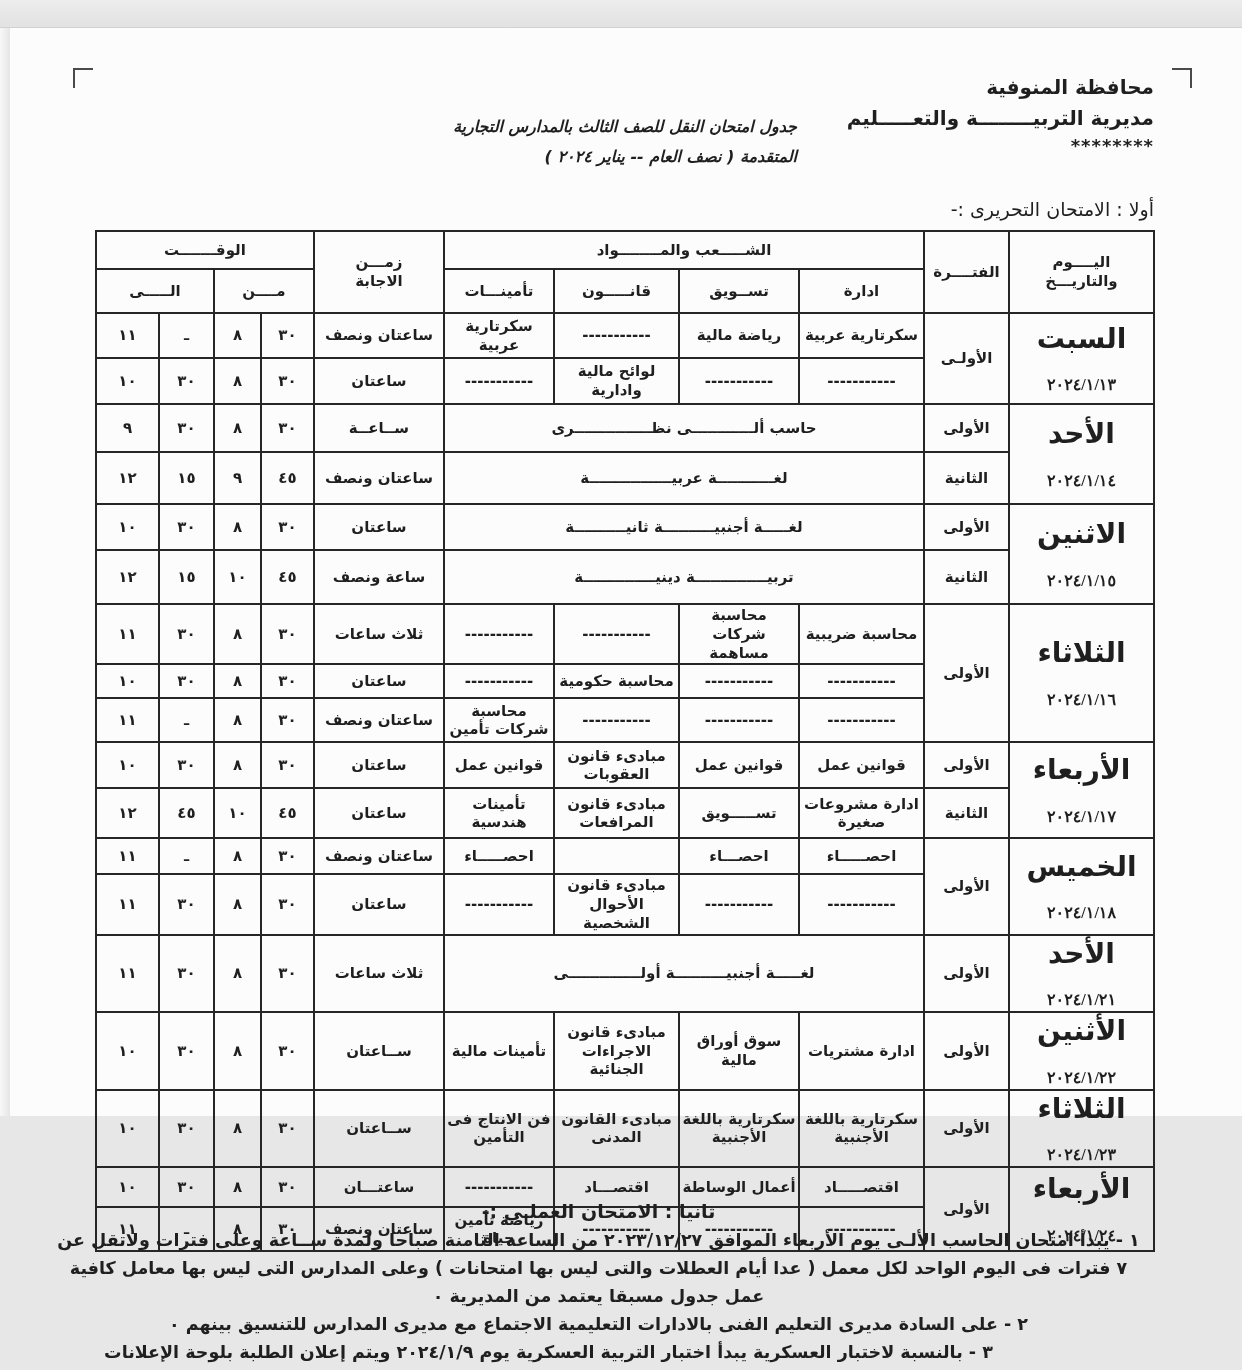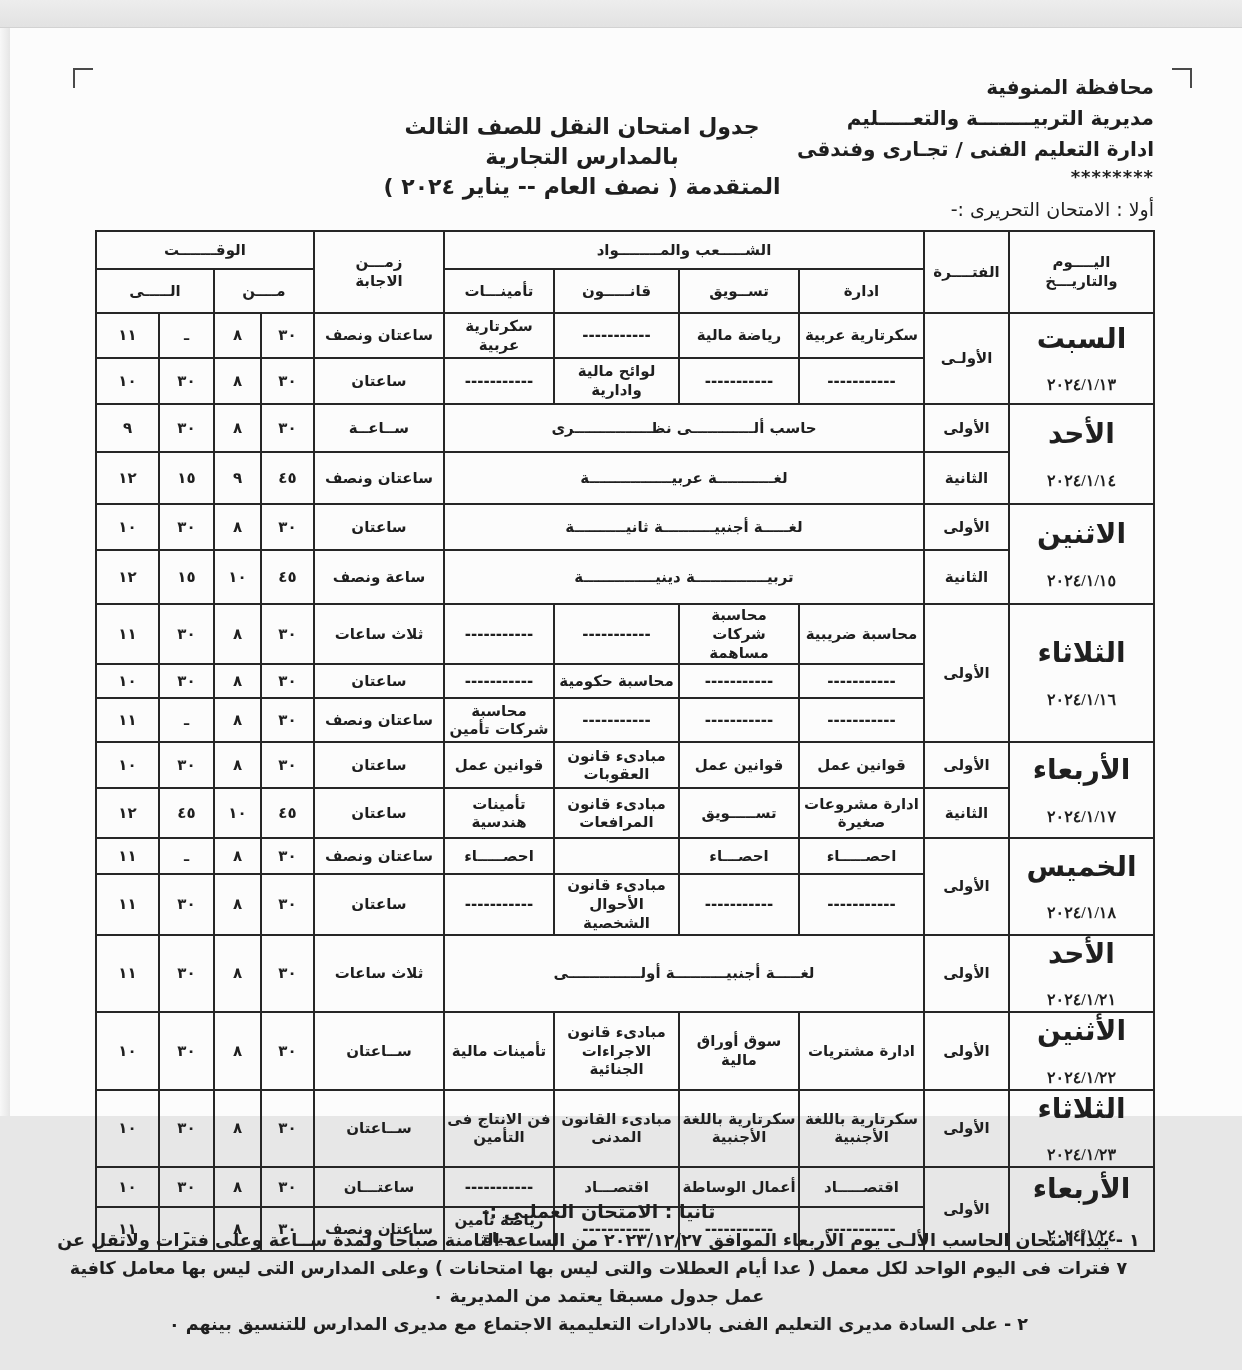--- a/index.html
+++ b/index.html
@@ -31,22 +31,22 @@
   .crop.tr { right:50px; top:40px; border-top:2px solid #4a4a4a; border-right:2px solid #4a4a4a; }
 
   .org-block {
     position:absolute; top:44px; right:88px;
     text-align:right; font-weight:bold;
     font-size:20px; line-height:31px;
   }
   .org-block .stars { font-size:18px; letter-spacing:1px; line-height:24px; }
   .title-block {
     position:absolute; top:84px; right:445px; width:430px;
-    text-align:center; font-weight:bold;
-    font-size:22px; line-height:30px;
+    font-weight:bold;
+    font-size:16px; line-height:30px;font-style:italic;
   }
   .section-first {
     position:absolute; top:170px; right:88px;
     font-weight:normal; font-size:19px;
   }
 
   table.exam {
     position:absolute; top:202px; right:87px;
     width:1058px; table-layout:fixed;
     border-collapse:collapse;
@@ -88,21 +88,20 @@
 <div class="scrollbar-thumb"></div>
 
 <div class="page">
   <div class="right-edge"></div>
   <div class="crop tl"></div>
   <div class="crop tr"></div>
 
   <div class="org-block">
     <div>محافظة المنوفية</div>
     <div>مديرية التربيــــــــة والتعـــــليم</div>
-    <div>ادارة التعليم الفنى / تجـارى وفندقى</div>
     <div class="stars">********</div>
   </div>
 
   <div class="title-block">
     <div>جدول امتحان النقل للصف الثالث بالمدارس التجارية</div>
     <div>المتقدمة ( نصف العام --  يناير ٢٠٢٤ )</div>
   </div>
 
   <div class="section-first">أولا : الامتحان التحريرى :-</div>
 
@@ -388,14 +387,15 @@
       <td class="num">ـ</td>
       <td class="num">١١</td>
     </tr>
   </tbody>
     </table>
 
   <div class="notes">
     <div class="notes-title">ثانيا : الامتحان العملـى :-</div>
     <div class="note">١ - يبدأ امتحان الحاسب الألـى يوم الأربعاء  الموافق ٢٠٢٣/١٢/٢٧ من الساعة الثامنة صباحا ولمدة ســاعة وعلى فترات ولاتقل عن ٧ فترات فى اليوم الواحد لكل معمل ( عدا أيام العطلات والتى ليس بها امتحانات ) وعلى المدارس التى ليس بها معامل كافية عمل جدول مسبقا يعتمد من المديرية ٠</div>
     <div class="note">٢ - على السادة مديرى التعليم الفنى بالادارات التعليمية الاجتماع مع مديرى المدارس للتنسيق بينهم ٠</div>
+    <div class="note indent">٣ - بالنسبة لاختبار العسكرية  يبدأ اختبار التربية العسكرية يوم ٢٠٢٤/١/٩ ويتم إعلان الطلبة بلوحة الإعلانات</div>
   </div>
 </div>
 
 </body></html>

